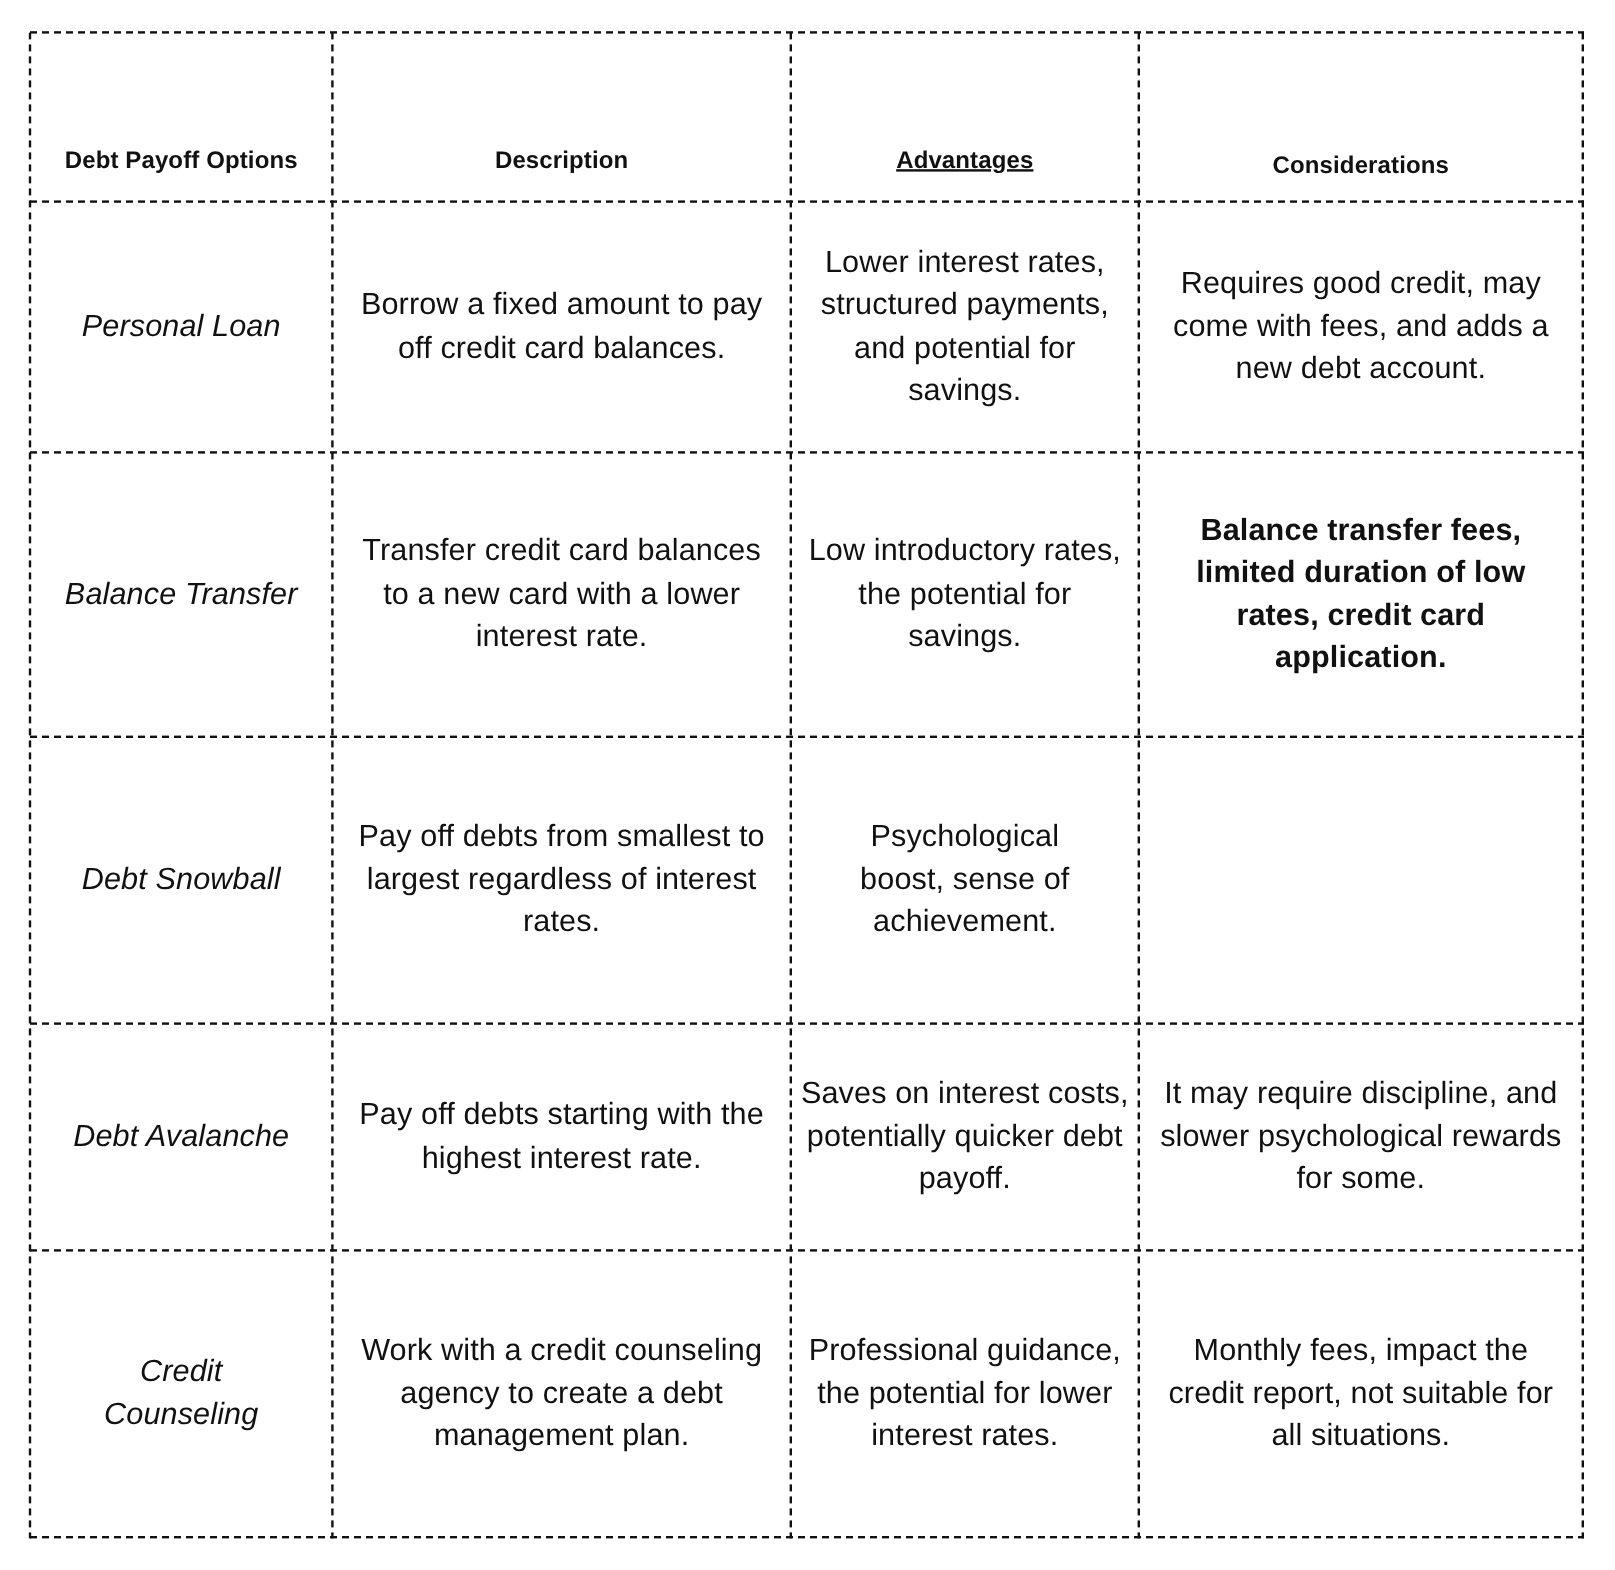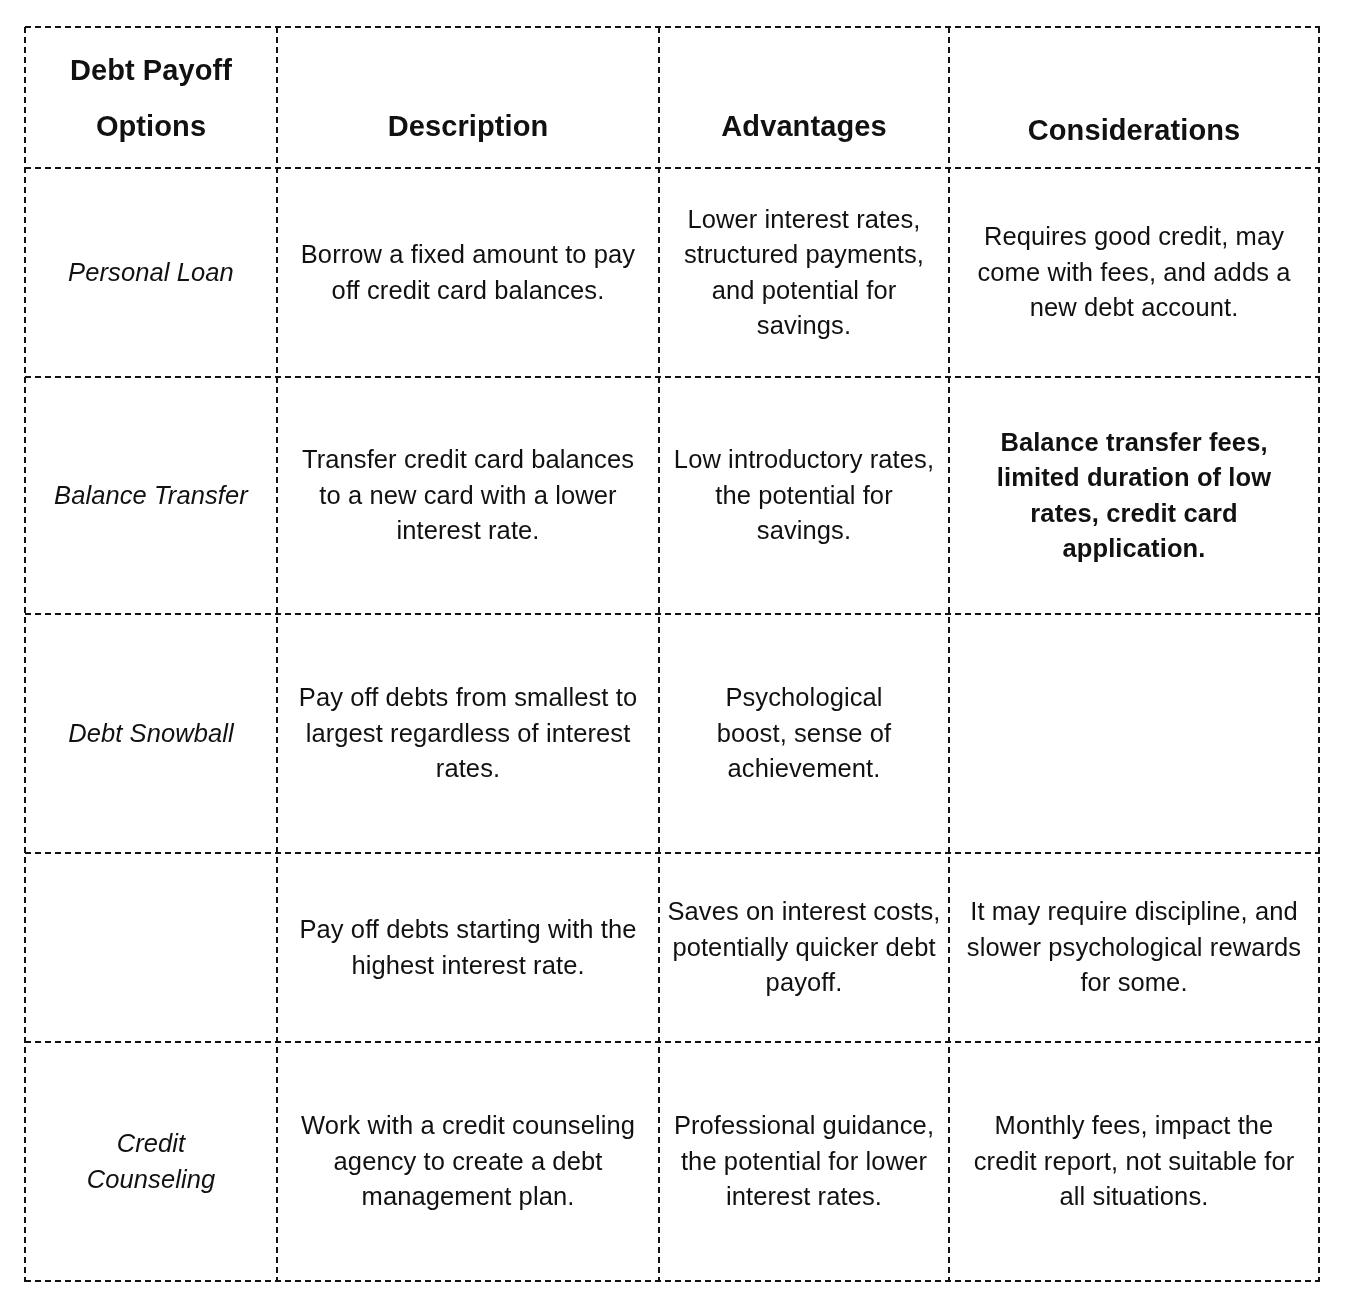--- a/index.html
+++ b/index.html
@@ -29,22 +29,22 @@
     justify-content: center;
     text-align: center;
     box-sizing: border-box;
     padding: 0 10px;
     font-size: 25.5px;
     line-height: 35.5px;
     letter-spacing: 0.1px;
   }
   .cell.head {
     font-weight: bold;
-    font-size: 29px;
-    line-height: 56px;
+    font-size: 20px;
+    line-height: 40px;
     align-items: flex-end;
     padding-bottom: 14px;
   }
   .cell.option {
     font-style: italic;
   }
   .hline, .vline {
     position: absolute;
   }
   .hline {
@@ -60,37 +60,38 @@
     background-repeat: repeat-y;
   }
 </style>
 </head>
 <body>
 
 <div class="table">
 
   <div class="cell head" style="left:0;top:0;width:252px;height:141px;padding-left:20px;padding-right:20px;">Debt Payoff Options</div>
   <div class="cell head" style="left:252px;top:0;width:382px;height:141px;">Description</div>
-  <div class="cell head" style="left:634px;top:0;width:290px;height:141px;">Advantages</div>
+  <div class="cell head" style="left:634px;top:0;width:290px;height:141px;text-decoration:underline;">Advantages</div>
   <div class="cell head" style="left:924px;top:4px;width:370px;height:141px;">Considerations</div>
 
   <div class="cell option" style="left:0;top:141px;width:252px;height:209px;">Personal Loan</div>
   <div class="cell" style="left:252px;top:141px;width:382px;height:209px;padding:0 22px;">Borrow a fixed amount to pay off credit card balances.</div>
   <div class="cell" style="left:634px;top:141px;width:290px;height:209px;padding:0 4px;">Lower interest rates, structured payments, and potential for savings.</div>
   <div class="cell option" style="left:0;top:350px;width:252px;height:237px;padding:0 4px;">Balance Transfer</div>
 
   <div class="cell" style="left:924px;top:141px;width:370px;height:209px;padding:0 14px;">Requires good credit, may come with fees, and adds a new debt account.</div>
   <div class="cell" style="left:252px;top:350px;width:382px;height:237px;padding:0 22px;">Transfer credit card balances to a new card with a lower interest rate.</div>
   <div class="cell" style="left:634px;top:350px;width:290px;height:237px;padding:0 12px;">Low introductory rates, the potential for savings.</div>
   <div class="cell" style="left:924px;top:350px;width:370px;height:237px;padding:0 30px;font-weight:bold;">Balance transfer fees, limited duration of low rates, credit card application.</div>
 
   <div class="cell option" style="left:0;top:587px;width:252px;height:239px;">Debt Snowball</div>
   <div class="cell" style="left:252px;top:587px;width:382px;height:239px;padding:0 8px;">Pay off debts from smallest to largest regardless of interest rates.</div>
   <div class="cell" style="left:634px;top:587px;width:290px;height:239px;padding:0 40px;">Psychological boost, sense of achievement.</div>
 
+  <div class="cell option" style="left:0;top:826px;width:252px;height:189px;">Debt Avalanche</div>
   <div class="cell" style="left:252px;top:826px;width:382px;height:189px;padding:0 14px;">Pay off debts starting with the highest interest rate.</div>
   <div class="cell" style="left:634px;top:826px;width:290px;height:189px;padding:0 4px;">Saves on interest costs, potentially quicker debt payoff.</div>
   <div class="cell" style="left:924px;top:826px;width:370px;height:189px;padding:0 12px;">It may require discipline, and slower psychological rewards for some.</div>
 
   <div class="cell option" style="left:0;top:1015px;width:252px;height:239px;padding:0 50px;">Credit Counseling</div>
   <div class="cell" style="left:252px;top:1015px;width:382px;height:239px;padding:0 8px;">Work with a credit counseling agency to create a debt management plan.</div>
   <div class="cell" style="left:634px;top:1015px;width:290px;height:239px;padding:0 12px;">Professional guidance, the potential for lower interest rates.</div>
   <div class="cell" style="left:924px;top:1015px;width:370px;height:239px;padding:0 20px;">Monthly fees, impact the credit report, not suitable for all situations.</div>
 
   <div class="hline" style="left:0;top:-1px;width:1295px;"></div>

